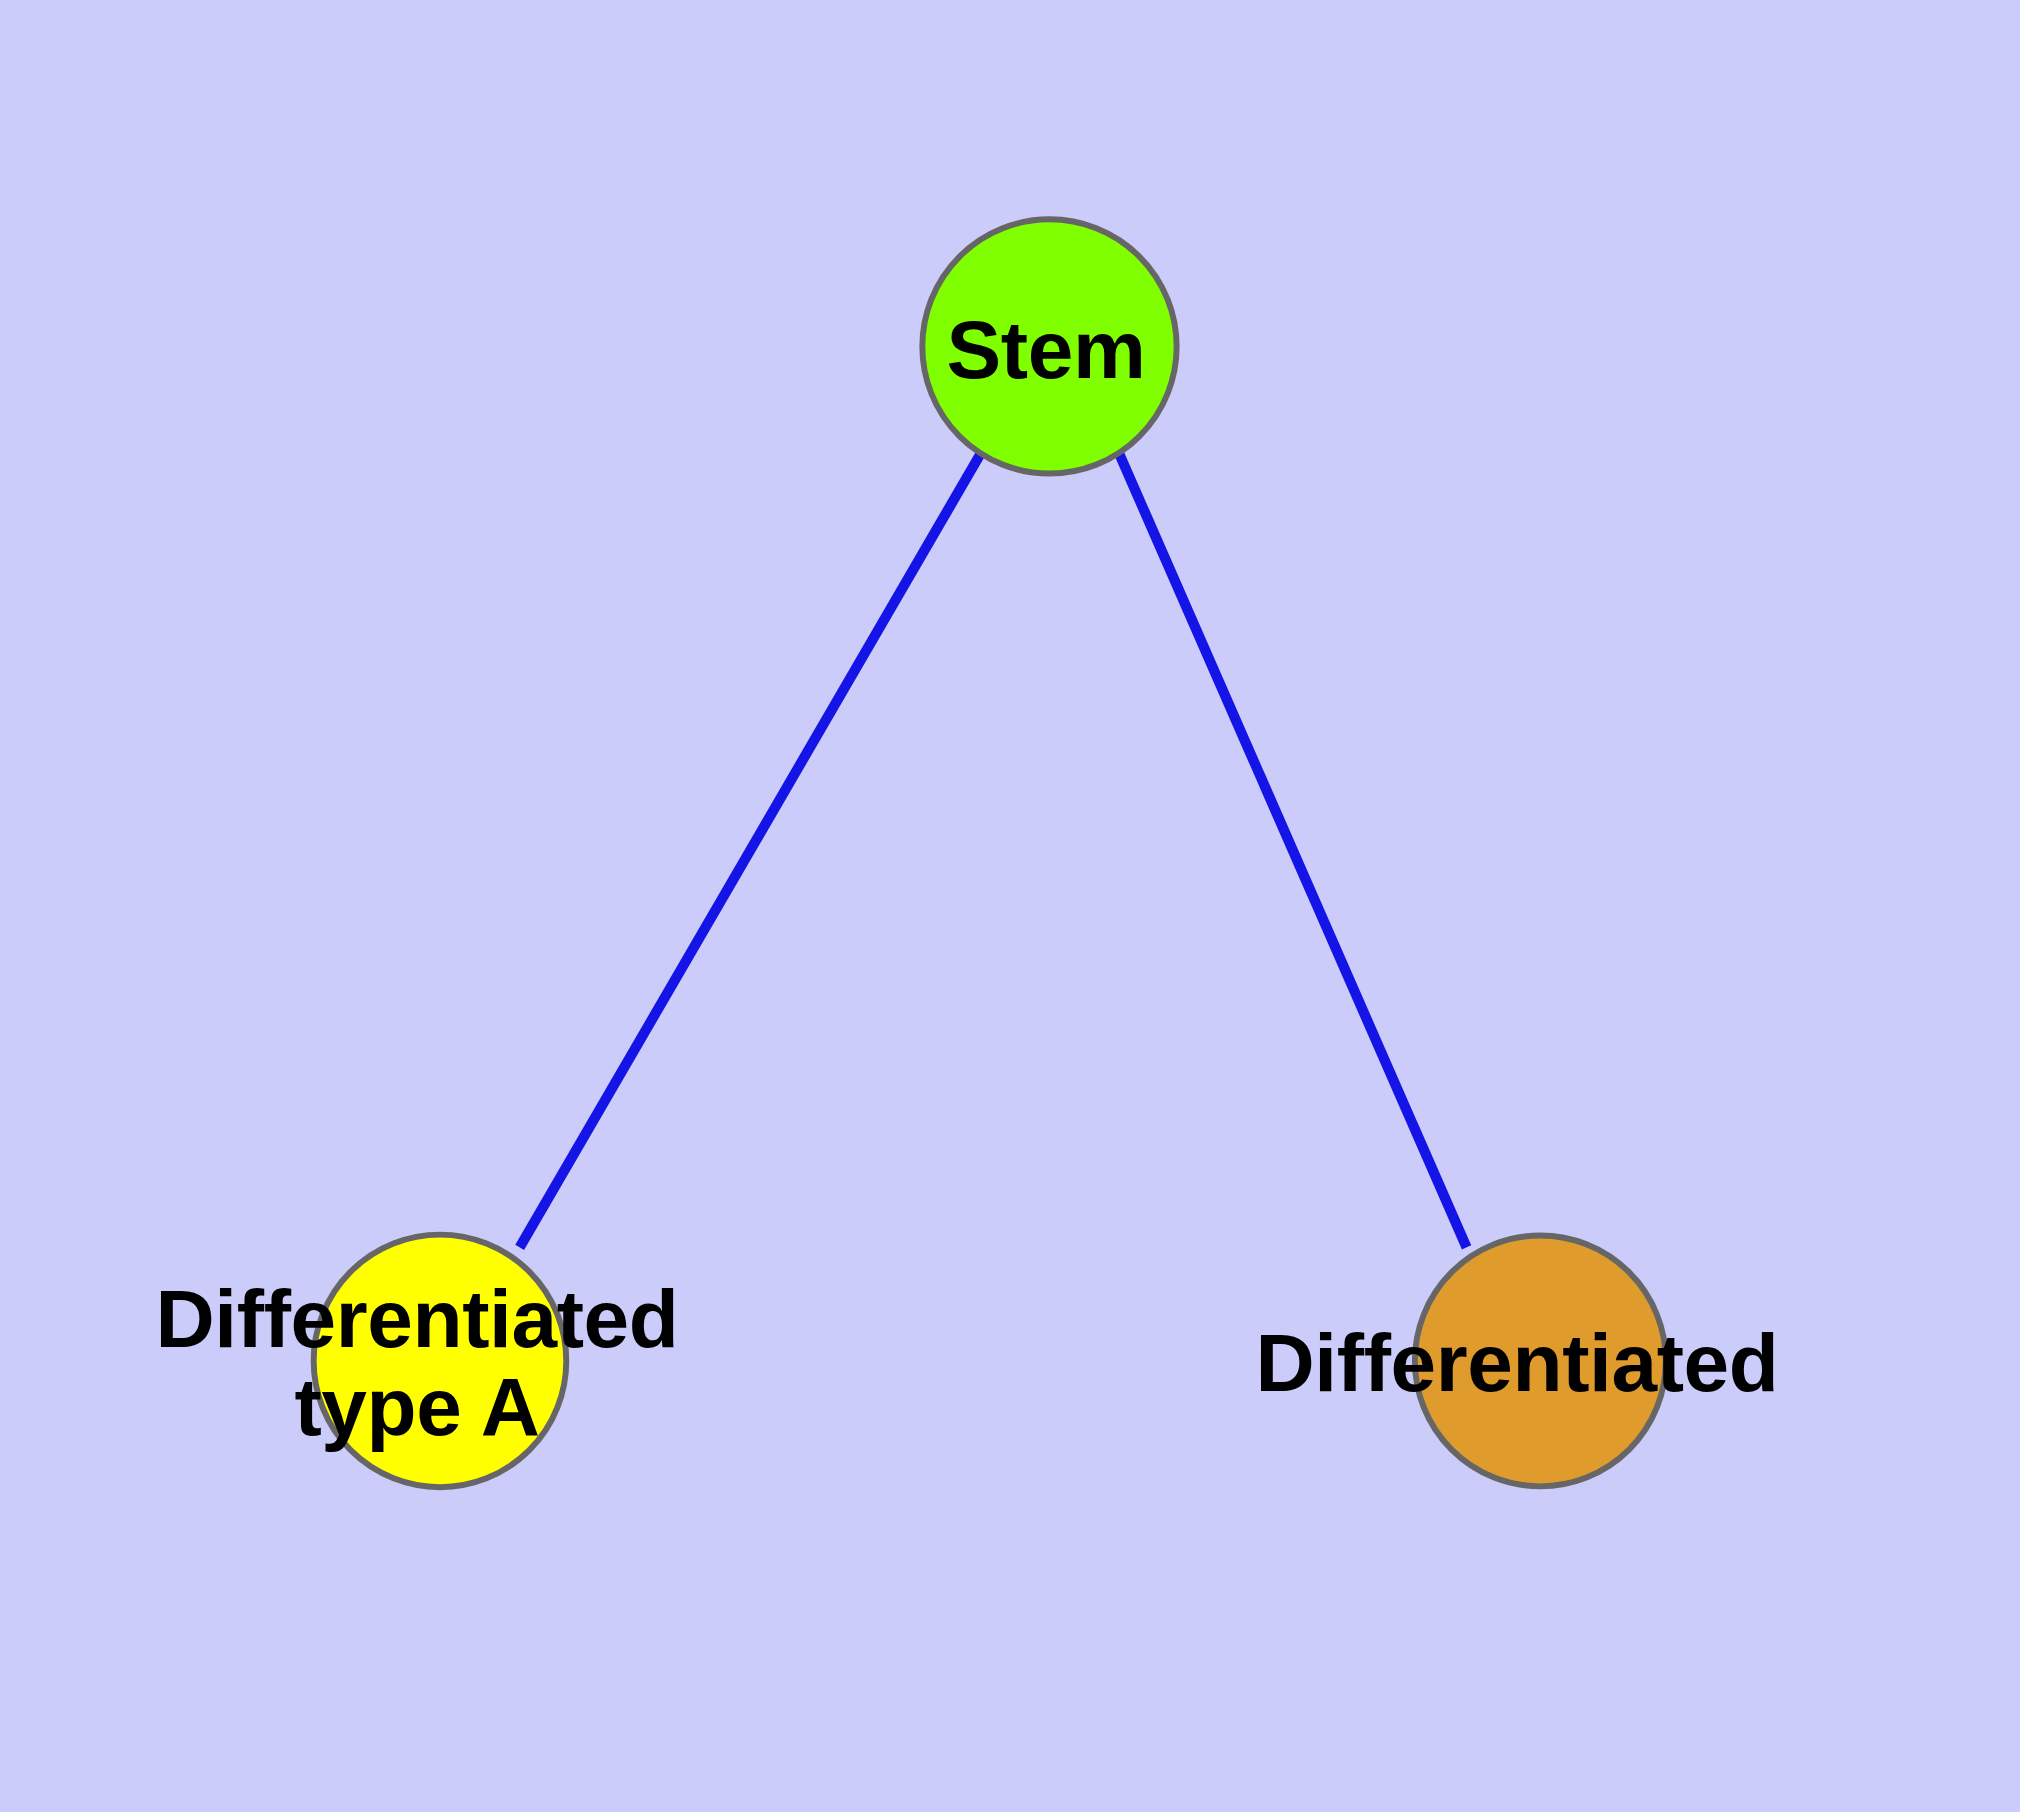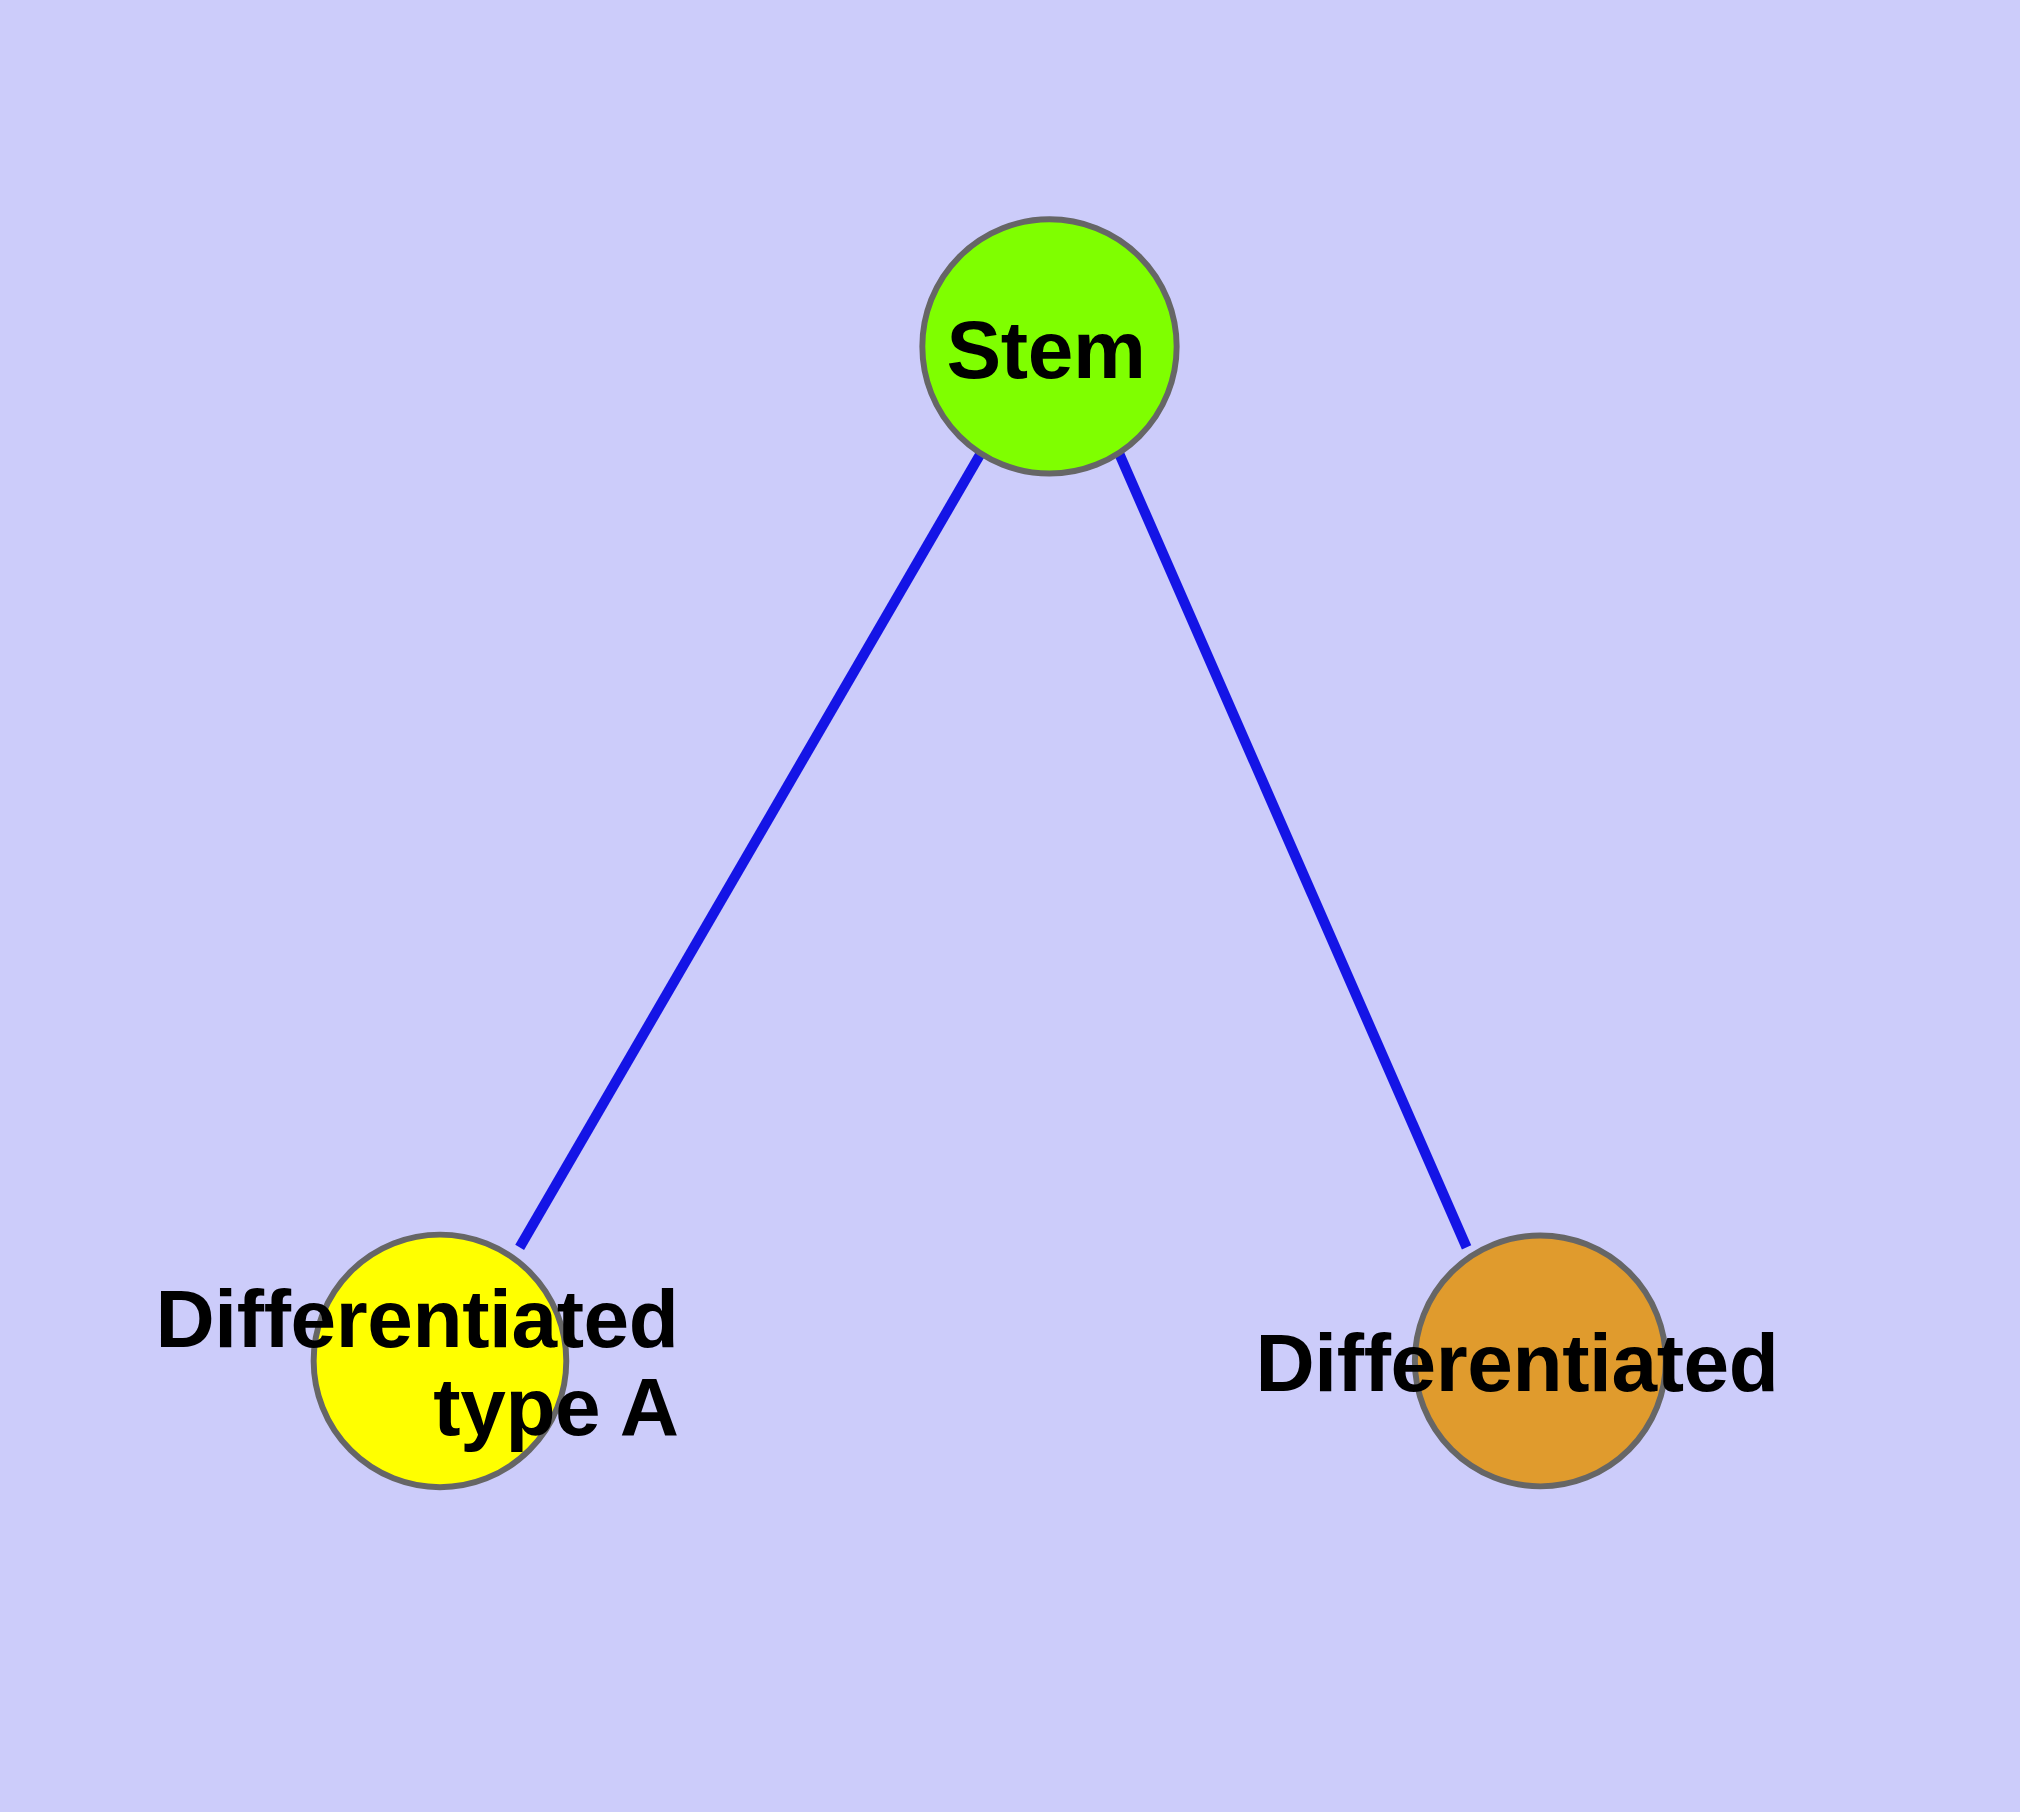--- a/index.html
+++ b/index.html
@@ -60,18 +60,18 @@
       </g>
     <g id="nodes-layer">
         <circle class="node-circle" cx="1238" cy="371" r="150" fill="#7fff00" stroke="#666666"></circle>
         <circle class="node-circle" cx="519" cy="1568" r="149" fill="#ffff00" stroke="#666666"></circle>
         <circle class="node-circle" cx="1817" cy="1568" r="148" fill="#e09b2d" stroke="#666666"></circle>
       </g>
   </svg>
 
   <div id="labels-layer">
       <div class="node-label" style="left: 1046px; top: 318px; font-size: 82px; color: rgb(0, 0, 0);"><span style="display: block;">Stem</span></div>
-      <div class="node-label" style="left: 417px; top: 1331px; font-size: 82px; color: rgb(0, 0, 0);"><span style="display: block;">Differentiated</span><span style="display: block; text-align: right;">type A</span></div>
+      <div class="node-label" style="left: 417px; top: 1331px; font-size: 82px; color: rgb(0, 0, 0);"><span style="display: block;">Differentiated</span><span style="display: block;">type A</span></div>
       <div class="node-label" style="left: 1517px; top: 1331px; font-size: 82px; color: rgb(0, 0, 0);"><span style="display: block;">Differentiated</span></div>
     </div>
 
 </div>
 
 
 </body></html>

